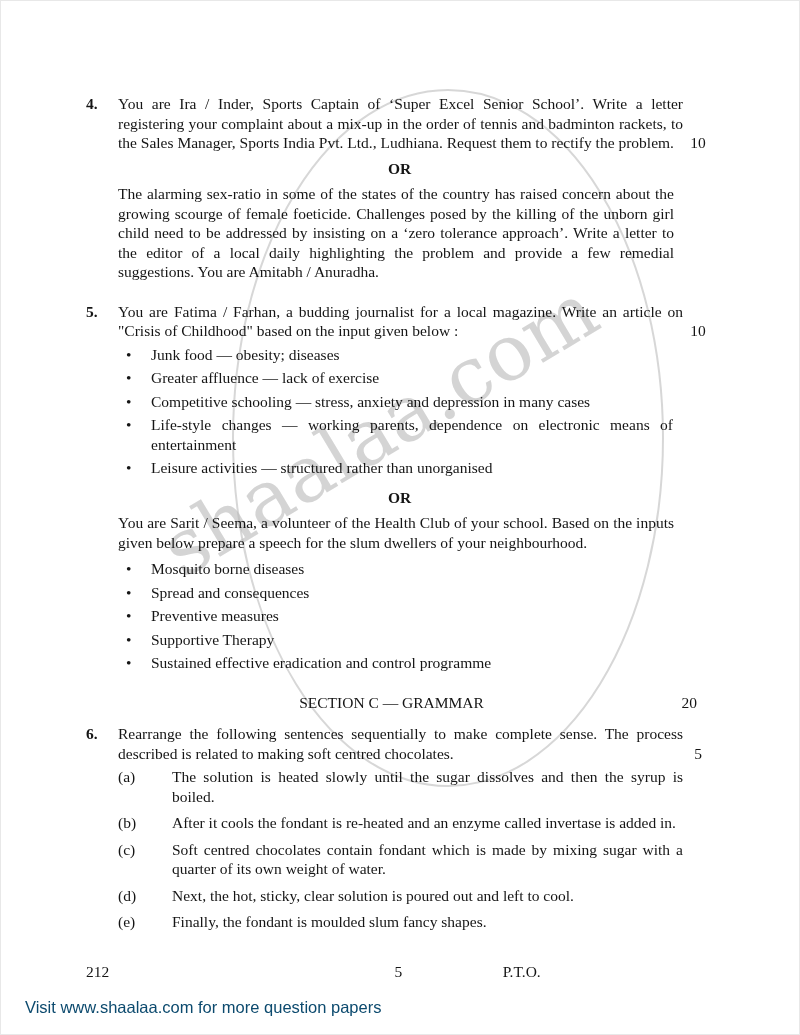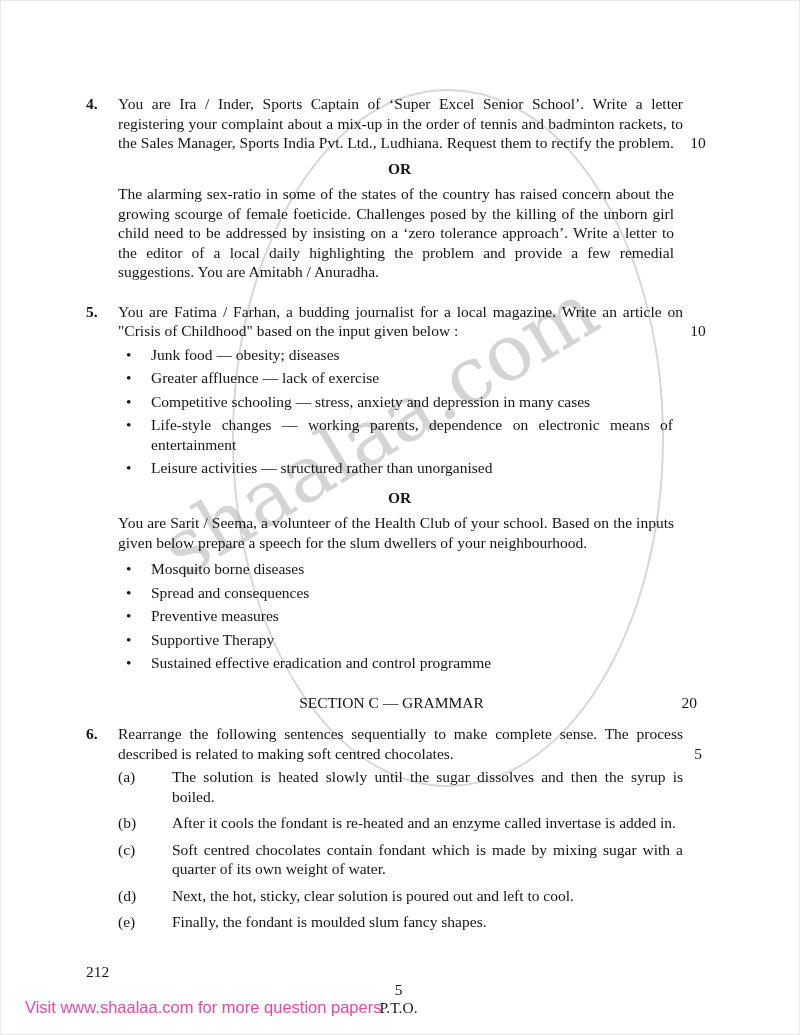--- a/index.html
+++ b/index.html
@@ -32,29 +32,29 @@
   .bdot{flex:0 0 33px;padding-left:8px;box-sizing:border-box;}
   .btext{flex:1;text-align:justify;padding-right:40px;}
   .sect{position:relative;text-align:center;font-weight:400;margin:20px 16px 12px 0;}
   .sect .qmarks{position:absolute;right:0;bottom:0;}
   .subitems{margin:2px 0 0 32px;padding:0;list-style:none;}
   .subitems li{display:flex;margin-bottom:7px;}
   .slabel{flex:0 0 31px;}
   .stext{flex:1;text-align:justify;padding-right:30px;margin-left:23px;}
   .pagefooter{
     position:absolute;left:85px;right:88px;top:962px;z-index:2;
-    display:flex;font-size:15.5px;flex-direction:column;
+    display:flex;font-size:15.5px;
   }
   .pagefooter .fl{flex:1;text-align:left;}
   .pagefooter .fc{flex:1;text-align:center;}
-  .pagefooter .fr{flex:1;text-align:center;}
+  .pagefooter .fr{flex:1;text-align:left;}
   .bottom-note{
     position:absolute;left:24px;top:997px;z-index:2;
     font-family:"Liberation Sans","DejaVu Sans",sans-serif;
-    font-size:16.5px;color:#ec4899;
+    font-size:16.5px;color:#0c4a6e;
   }
 </style>
 </head>
 <body>
 
 <div class="page">
 
   <svg class="wm-svg" width="800" height="1035" viewBox="0 0 800 1035">
     <ellipse cx="447" cy="437" rx="215" ry="348" fill="none" stroke="#c9c9c9" stroke-width="2" opacity="0.75"></ellipse>
     <text transform="translate(182,578) rotate(-31)" font-family="DejaVu Serif, serif" font-size="78" fill="#b9b9b9" opacity="0.6">shaalaa.com</text>

